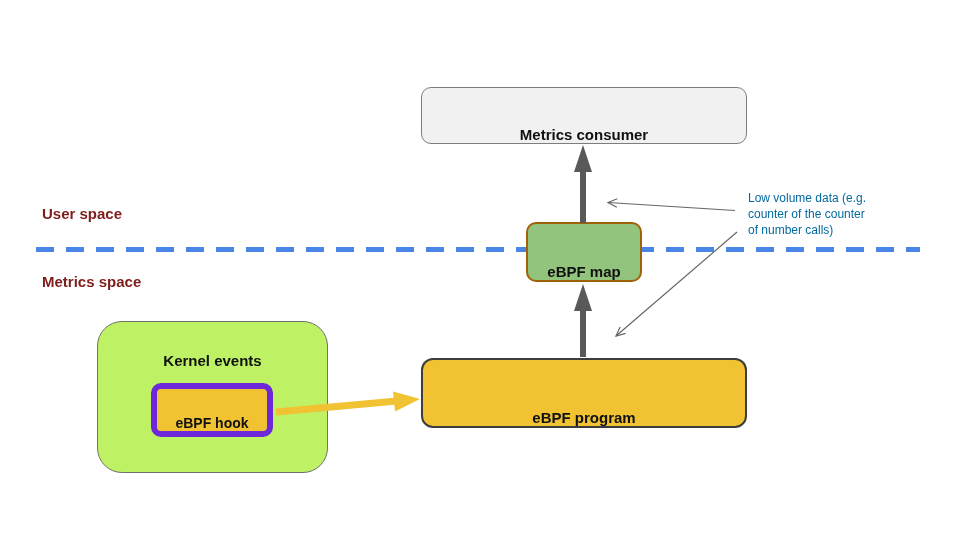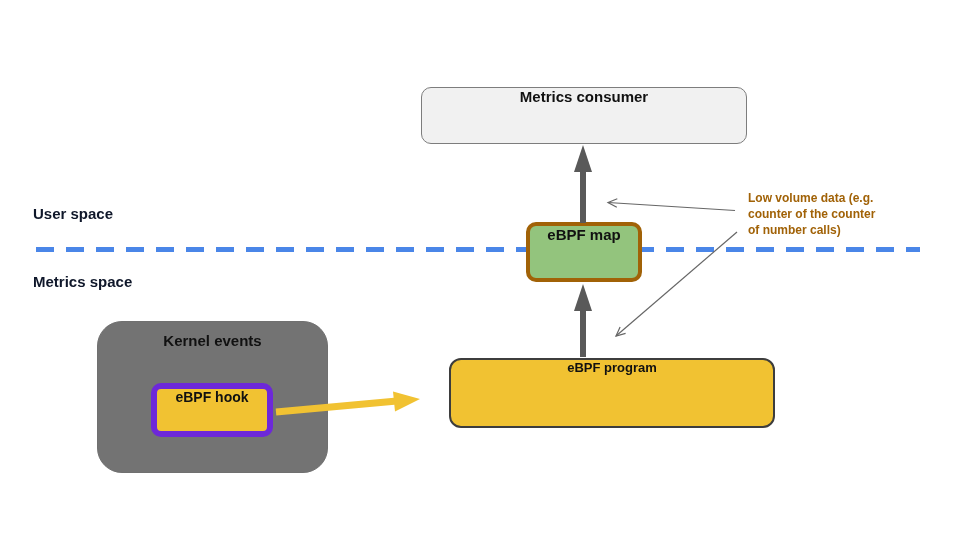--- a/index.html
+++ b/index.html
@@ -10,24 +10,24 @@
     position: relative;
     width: 960px;
     height: 540px;
     background: #ffffff;
     overflow: hidden;
   }
 
   
   .space-label {
     position: absolute;
-    left: 33px;
+    left: 42px;
     font-size: 15px;
     font-weight: bold;
-    color: #0f172a;
+    color: #7f1d1d;
     white-space: nowrap;
     z-index: 2;
   }
   .space-label.user   { top: 205px; }
   .space-label.kernel { top: 273px; }
 
   
   .boundary {
     position: absolute;
     left: 36px;
@@ -39,75 +39,73 @@
       #4a86e8 0px, #4a86e8 18px,
       transparent 18px, transparent 30px
     );
     z-index: 1;
   }
 
   
   .node {
     position: absolute;
     display: flex;
-    align-items: flex-start;
+    align-items: flex-end;
     justify-content: center;
     font-weight: bold;
     color: #111111;
     z-index: 2;
   }
   .node-metrics {
     left: 421px; top: 87px; width: 326px; height: 57px;
     background: #f1f1f1;
     border: 1.5px solid #7d7d7d;
     border-radius: 10px;
     font-size: 15px;
   }
   .node-kernel-events {
     left: 97px; top: 321px; width: 231px; height: 152px;
-    background: #737373;
+    background: #bef264;
     border: 1.5px solid #707070;
     border-radius: 25px;
     align-items: flex-start;
-    padding-top: 10px;
+    padding-top: 30px;
     font-size: 15px;
   }
   .node-map {
     left: 526px; top: 222px; width: 116px; height: 60px;
     background: #93c47d;
-    border: 4px solid #a16207;
+    border: 2px solid #a16207;
     border-radius: 10px;
     font-size: 15px;
   }
   .node-program {
     left: 421px; top: 358px; width: 326px; height: 70px;
     background: #f1c232;
     border: 2px solid #3d3d3d;
     border-radius: 12px;
-    font-size: 13px;
-    margin-left: 28px;
+    font-size: 15px;
   }
   .node-hook {
     left: 151px; top: 383px; width: 122px; height: 54px;
     background: #f1c232;
     border: 6px solid #6d28d9;
     border-radius: 10px;
     font-size: 14px;
   }
 
   
   .annotation {
     position: absolute;
     left: 748px;
     top: 190px;
     font-size: 12px;
     line-height: 16px;
-    color: #a16207;
+    color: #0369a1;
     z-index: 2;
-    font-weight: bold;
   }
   .annotation div { white-space: nowrap; }
 
   
   svg.arrows {
     position: absolute;
     left: 0; top: 0;
     width: 960px; height: 540px;
     z-index: 3;
     pointer-events: none;

